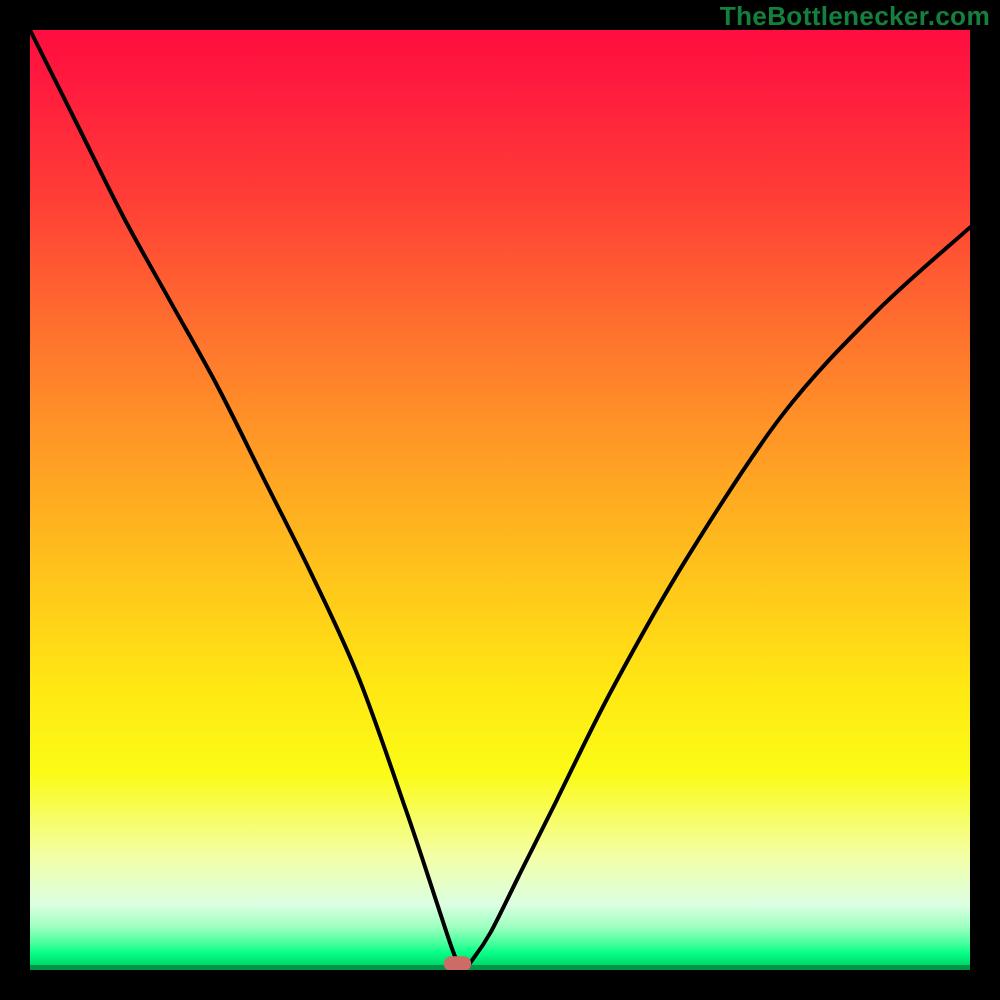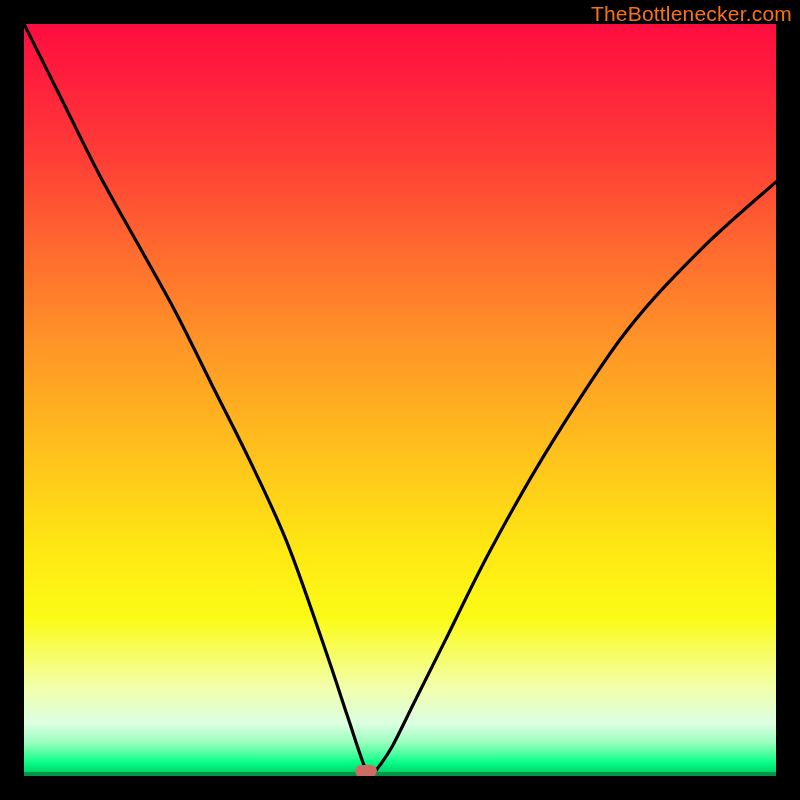--- a/index.html
+++ b/index.html
@@ -65,23 +65,23 @@
     position: absolute;
     width: 22px;
     height: 12px;
     border-radius: 6px;
     background: #cd6c64;
   }
   .watermark {
     position: absolute;
     top: 2px;
     right: 8px;
-    color: #f97316;
+    color: #15803d;
     font-size: 21px;
-    font-weight: 400;
+    font-weight: 700;
     letter-spacing: 0.2px;
   }
 </style>
 </head>
 <body>
 
 <div class="frame">
   <div class="watermark">TheBottlenecker.com</div>
   <div class="plot">
     <div class="gradient"></div>

